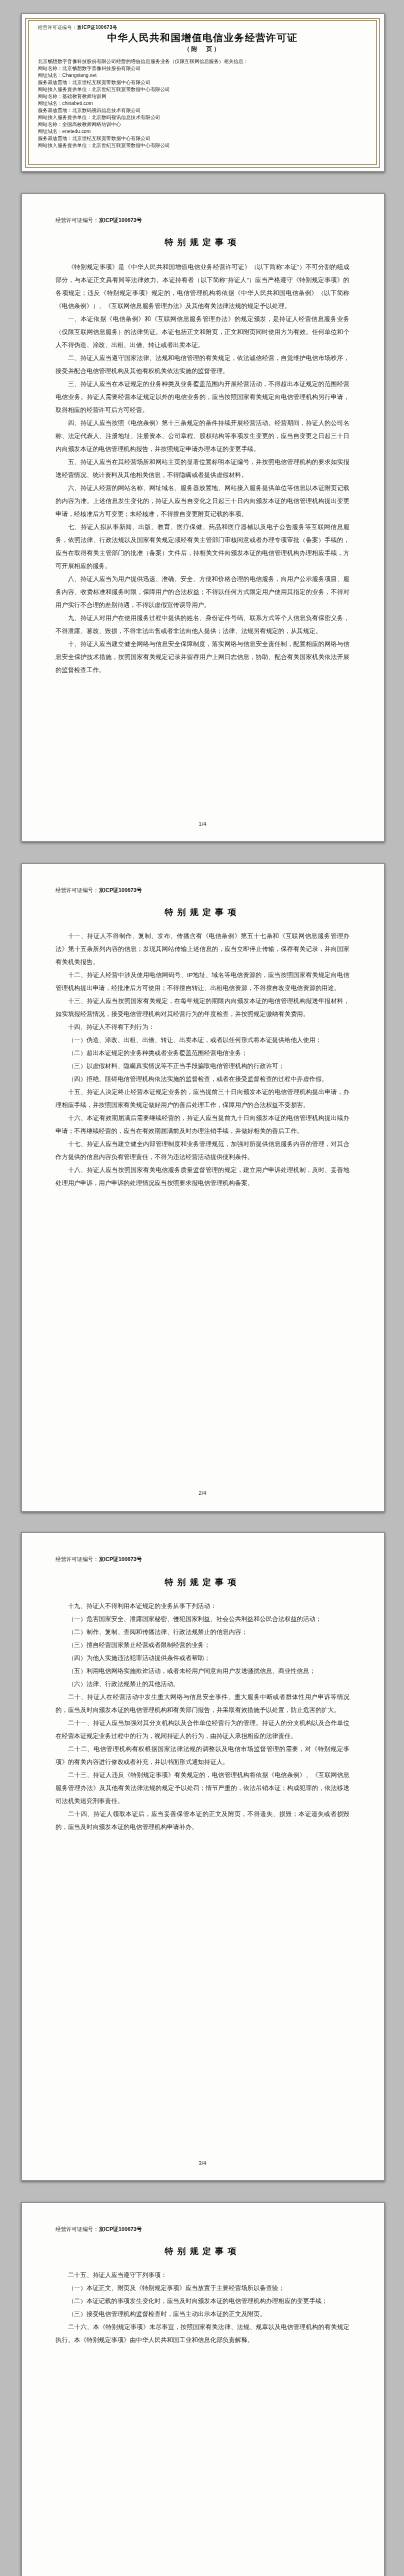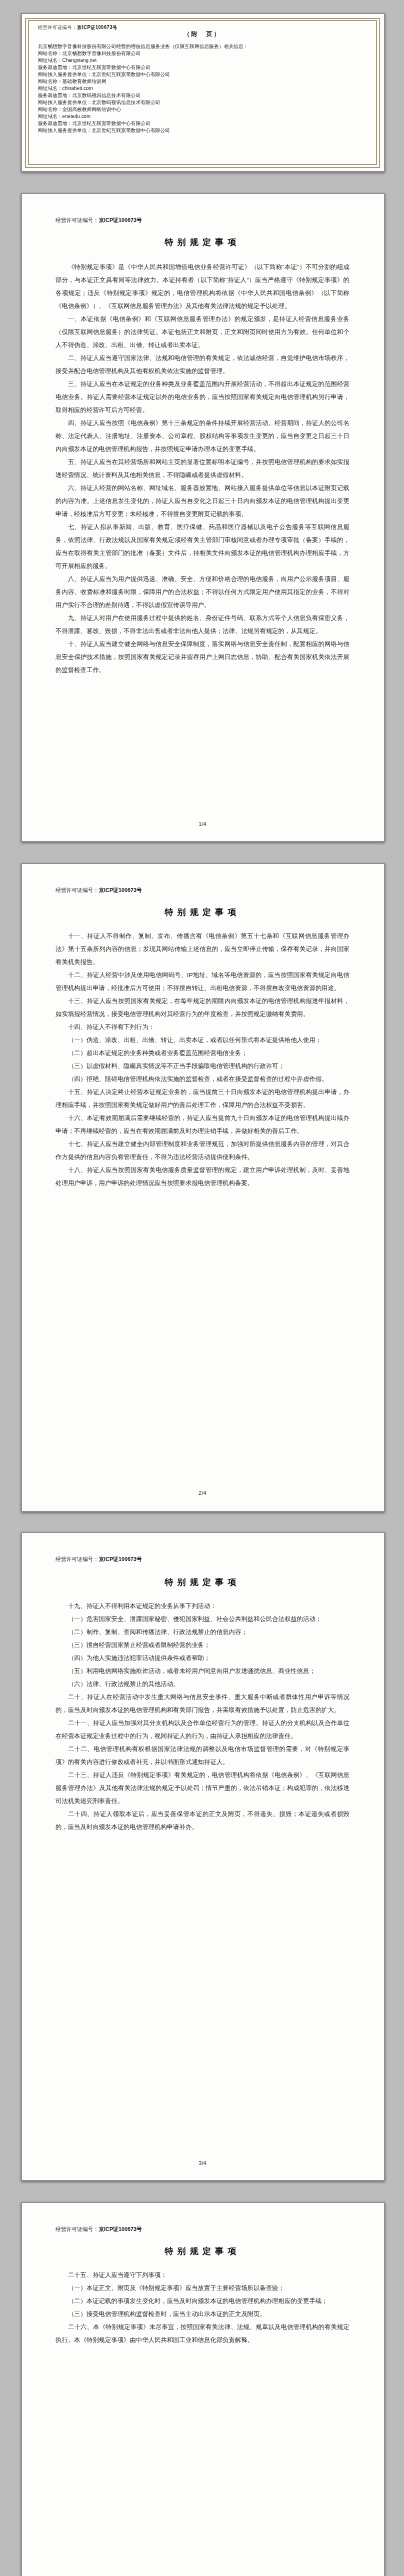--- a/index.html
+++ b/index.html
@@ -59,20 +59,21 @@
 <body>
 
 <div class="canvas">
 
   <section class="page cert-page">
     <div class="cert-frame">
       <div class="cert-inner">
         <div class="cert-header">
           <span>经营许可证编号：</span><span class="num">京ICP证100673号</span>
         </div>
+        <div class="cert-title">中华人民共和国增值电信业务经营许可证</div>
         <div class="cert-subtitle">（附　页）</div>
         <div class="cert-body">
           <p>北京畅想数字音像科技股份有限公司经营的增值信息服务业务（仅限互联网信息服务）相关信息：</p>
 
             <div>
               <p>网站名称：北京畅想数字音像科技股份有限公司</p>
               <p>网址域名：Changxiang.net</p>
               <p>服务器放置地：北京世纪互联宽带数据中心有限公司</p>
               <p>网站接入服务提供单位：北京世纪互联宽带数据中心有限公司</p>
             </div>

